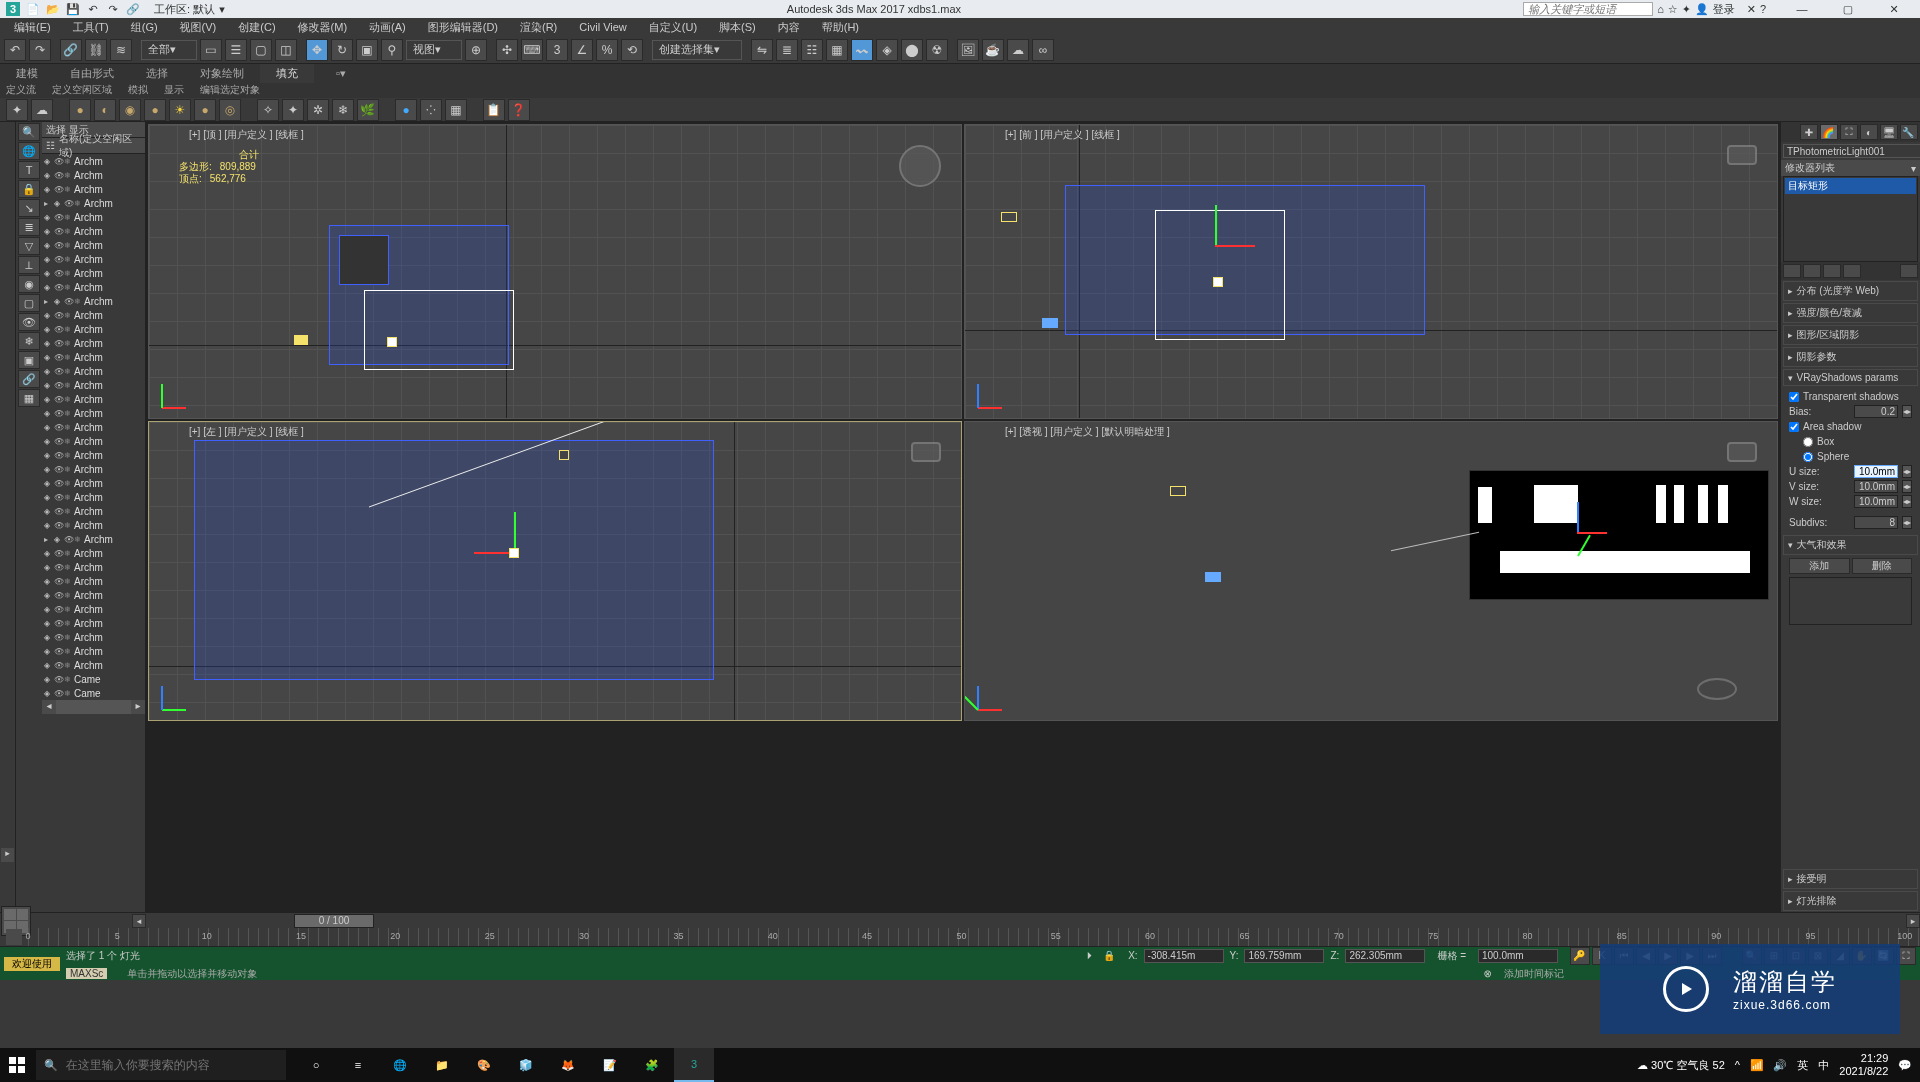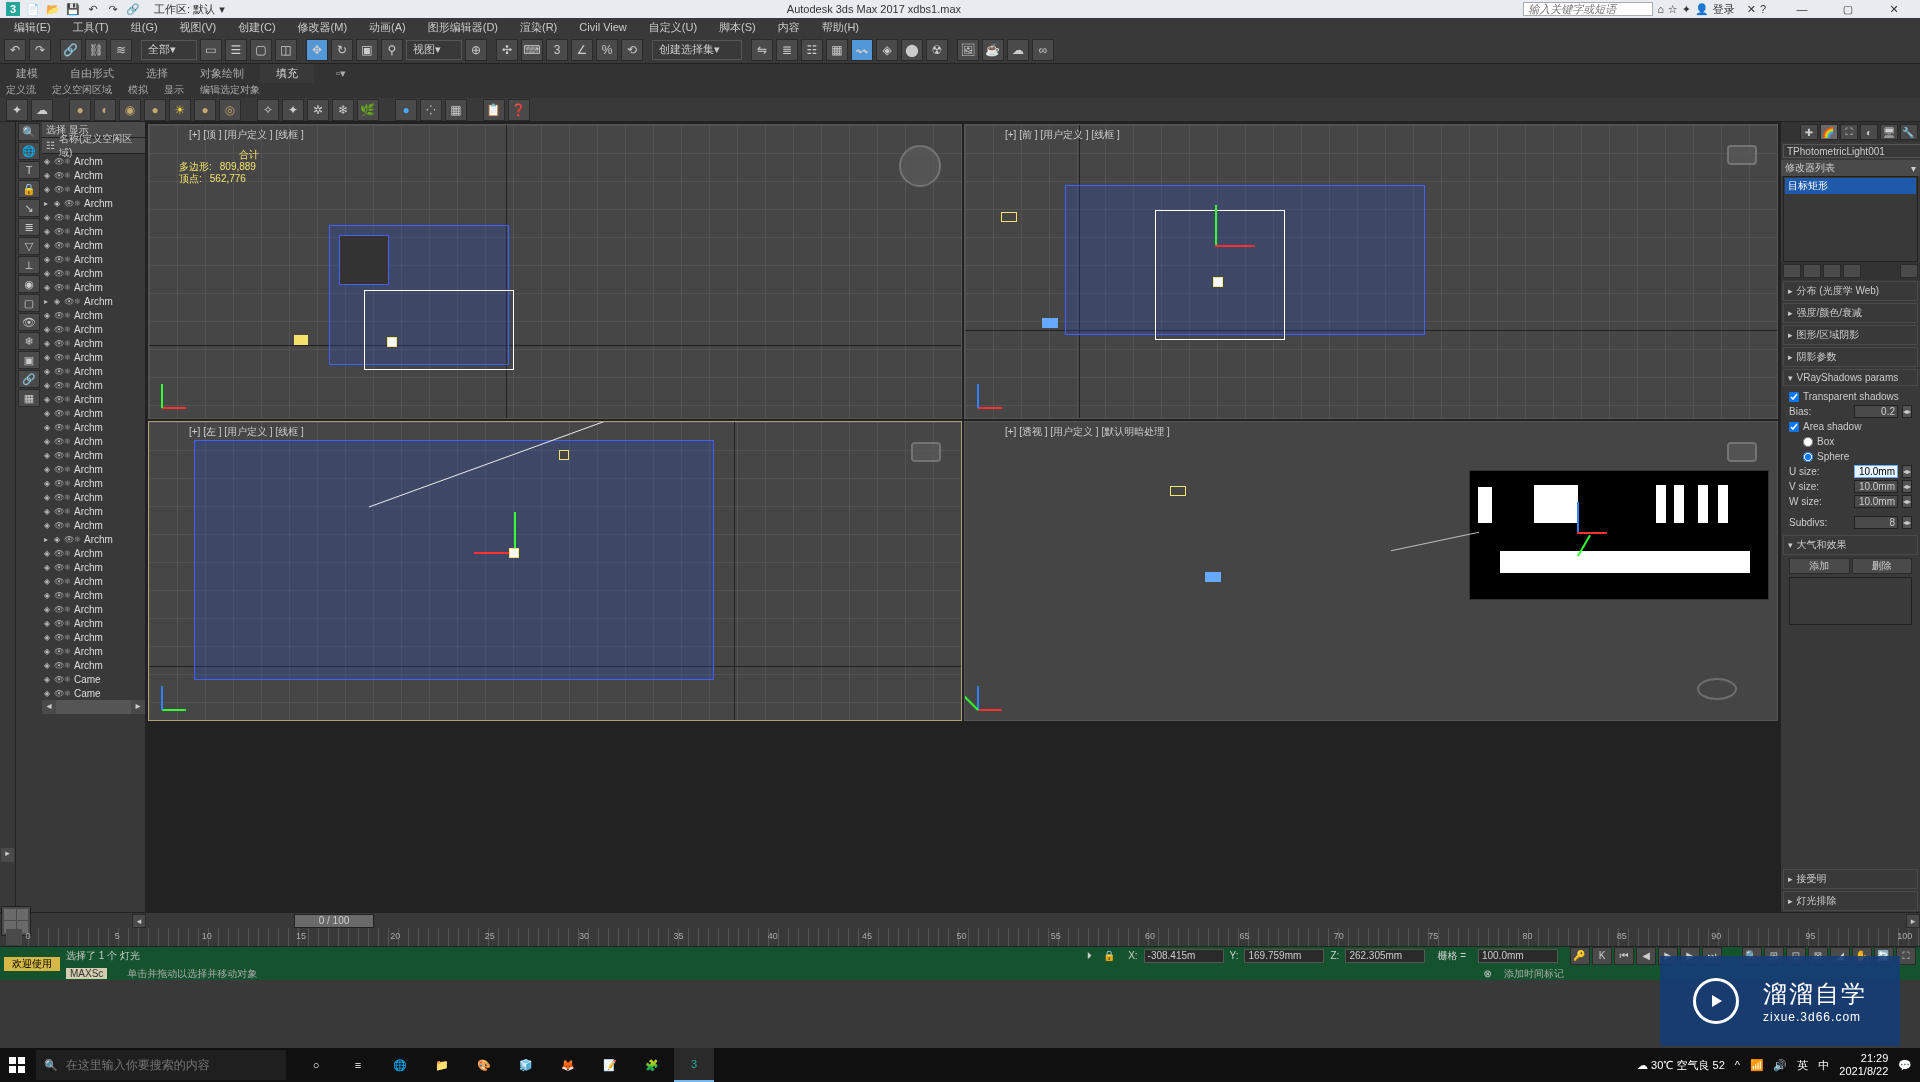--- a/index.html
+++ b/index.html
@@ -142,21 +142,21 @@
 .taskbar .winlogo span { background:#fff; }
 .taskbar .search { display:flex; align-items:center; background:#1f1f1f; height:30px; width:250px; margin-left:2px; padding:0 8px; gap:8px; cursor:text; }
 .taskbar .search input { background:transparent; border:none; color:#ccc; font-size:12px; outline:none; flex:1; }
 .taskbar .tb-icons { display:flex; gap:2px; margin-left:10px; }
 .taskbar .tb-icons .tico { width:40px; height:34px; display:flex; align-items:center; justify-content:center; cursor:pointer; }
 .taskbar .tb-icons .tico.active { border-bottom: 2px solid #76b9ed; background:#2a2a2a; }
 .taskbar .tray { margin-left:auto; display:flex; align-items:center; gap:10px; padding-right:8px; font-size:11px; }
 .taskbar .datetime { text-align:right; line-height:13px; }
 
 
-.watermark { position:absolute; right:20px; bottom:36px; width:240px; height:90px; background:rgba(20,60,120,0.88); display:flex; align-items:center; justify-content:center; color:#fff; gap:24px; }
+.watermark { position:absolute; right:20px; bottom:48px; width:300px; height:90px; background:rgba(20,60,120,0.88); display:flex; align-items:center; justify-content:center; color:#fff; gap:24px; }
 .watermark .wm-text { font-size: 24px; letter-spacing: 2px; }
 .watermark .wm-sub { font-size: 12px; letter-spacing: 1px; display:block; }
 .watermark .wm-ico { width:46px; height:46px; border:3px solid #fff; border-radius:50%; display:flex; align-items:center; justify-content:center; }
 
 
 .flyout { width: 16px; background: #393939; border-right: 1px solid #222; display:flex; align-items:flex-end; }
 .flyout div { width: 14px; height: 14px; background: #4a4a4a; margin: 50px 1px; cursor:pointer; font-size:9px; text-align:center; }
 
 
 .view4 { position:absolute; left:0; bottom:0; width:30px; height:30px; background:#4a4a4a; border:1px solid #222; display:grid; grid-template-columns:1fr 1fr; grid-template-rows:1fr 1fr; gap:1px; padding:2px; }

